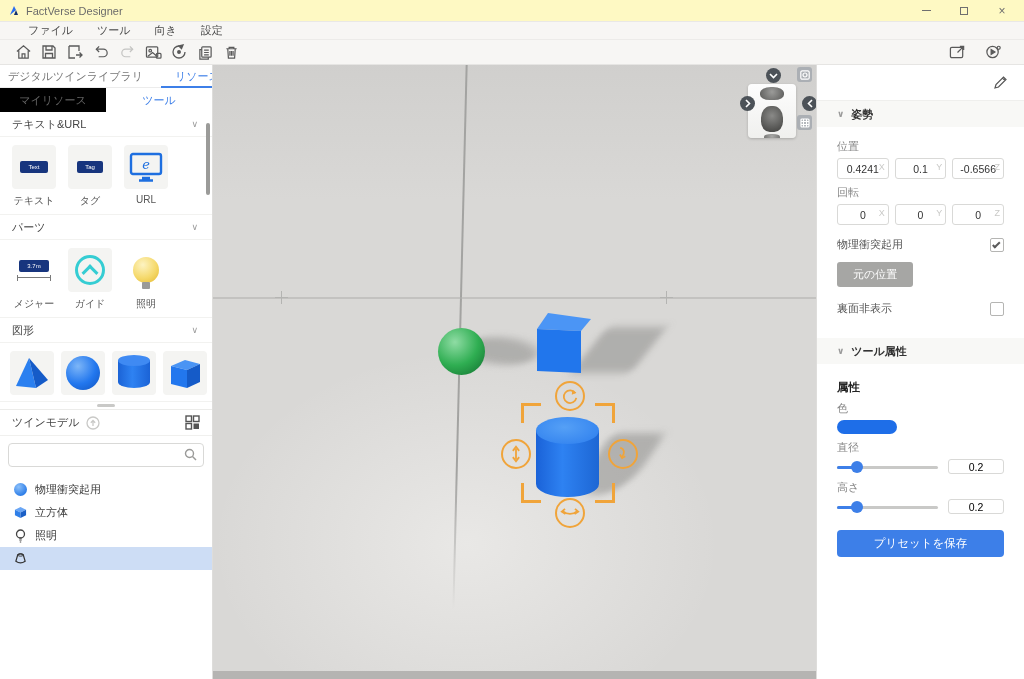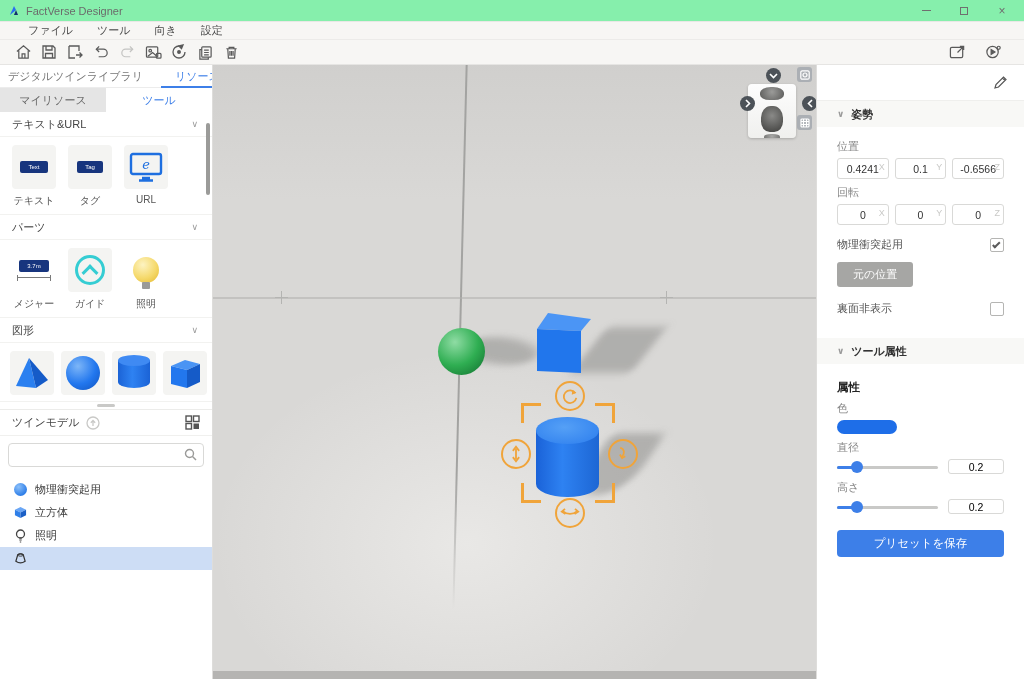--- a/index.html
+++ b/index.html
@@ -3,21 +3,21 @@
 <meta charset="utf-8">
 <style>
   * { box-sizing: border-box; margin: 0; padding: 0; }
   html,body { width:1024px; height:679px; overflow:hidden;
     font-family:"Liberation Sans","DejaVu Sans",sans-serif; font-size:11px; color:#333;
     background:#f6f5f3; }
   svg { display:block; }
 
   
   .titlebar { height:22px; display:flex; align-items:center; padding:0 8px;
-    background:#86efac; border-bottom:1px solid #e9e8e6; }
+    background:#fef9c3; border-bottom:1px solid #e9e8e6; }
   .logo { width:12px; height:12px; margin-right:6px; }
   .title-text { color:#6b6b6b; font-size:11px; }
   .win-controls { margin-left:auto; display:flex; gap:26px; padding-right:8px; }
   .win-btn { width:12px; height:12px; display:flex; align-items:center; justify-content:center; color:#6f6f6f; }
   .min-glyph { width:9px; height:1px; background:#6f6f6f; }
   .max-glyph { width:8px; height:8px; border:1px solid #6f6f6f; }
   .close-glyph { font-size:12px; line-height:1; color:#6f6f6f; }
 
   .menubar { height:18px; display:flex; align-items:center; gap:24px; padding:0 28px;
     background:#f7f6f4; border-bottom:1px solid #eceBe9; }
@@ -33,21 +33,21 @@
   
   .main { display:flex; height:614px; }
 
   
   .sidebar { position:relative; width:213px; background:#fff; border-right:1px solid #dedddb; overflow:hidden; }
   .tabbar { display:flex; height:23px; align-items:center; border-bottom:1px solid #ececec;gap:16px; }
   .tab { padding:0 8px; color:#777; white-space:nowrap; }
   .tab.active { color:#3d7fe8; position:relative; }
   .tab.active::after { content:""; position:absolute; left:-6px; right:-10px; bottom:-4px; height:2px; background:#3d7fe8; }
   .subtabs { display:flex; height:24px; }
-  .subtab { flex:1; display:flex; align-items:center; justify-content:center; color:#666; background:#e5e5e5; }
+  .subtab { flex:1; display:flex; align-items:center; justify-content:center; color:#666; background:#000000; }
   .subtab.active { background:#fff; color:#3d7fe8; }
 
   .sec-hdr { height:25px; display:flex; align-items:center; justify-content:space-between;
     padding:0 14px 0 12px; color:#444; border-bottom:1px solid #f2f2f0; }
   .sec-chevron { color:#9a9a9a; font-size:9px; }
 
   .tile-row { display:flex; padding:8px 4px 6px 4px; border-bottom:1px solid #f2f2f0; }
   .tile-item { width:52px; display:flex; flex-direction:column; align-items:center; margin:0 0 0 4px; }
   .tile { width:44px; height:44px; border-radius:4px; background:#f4f4f2; display:flex; align-items:center; justify-content:center; }
   .tile-label { margin-top:5px; color:#555; font-size:10px; }

